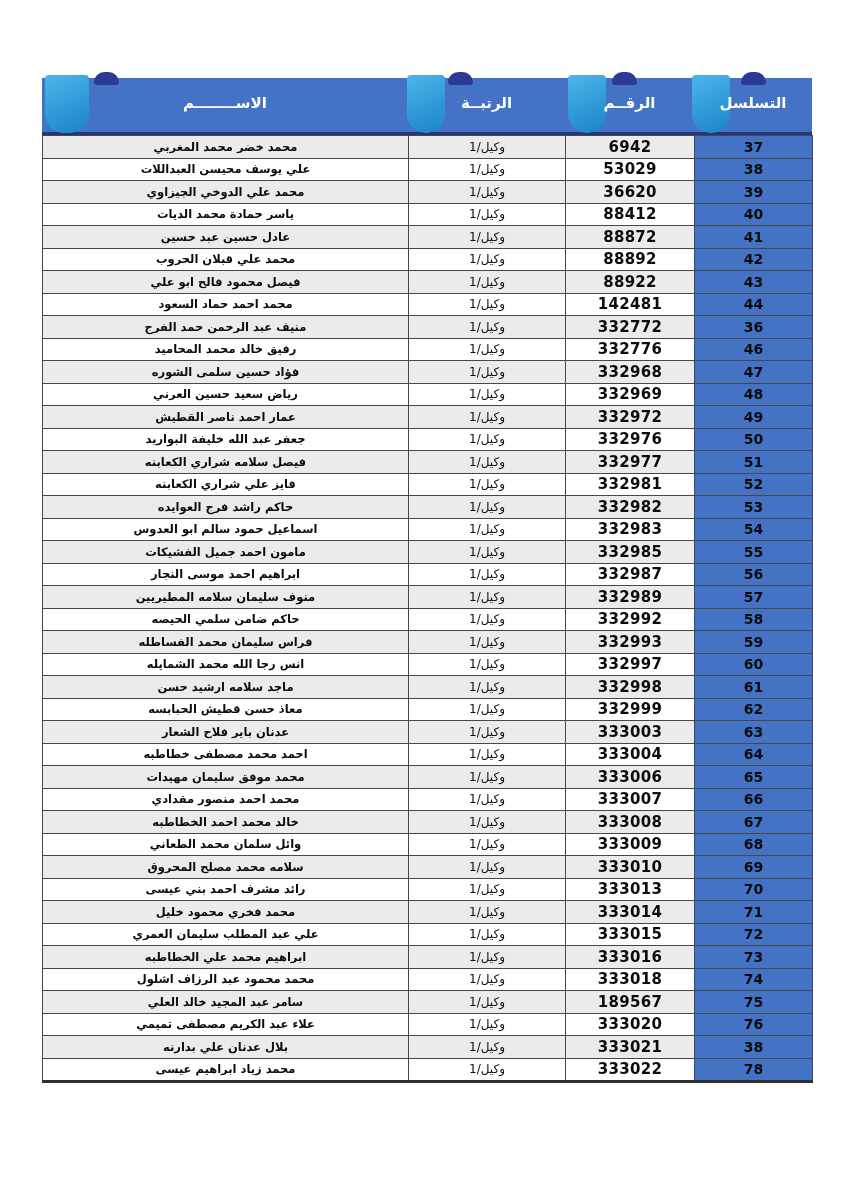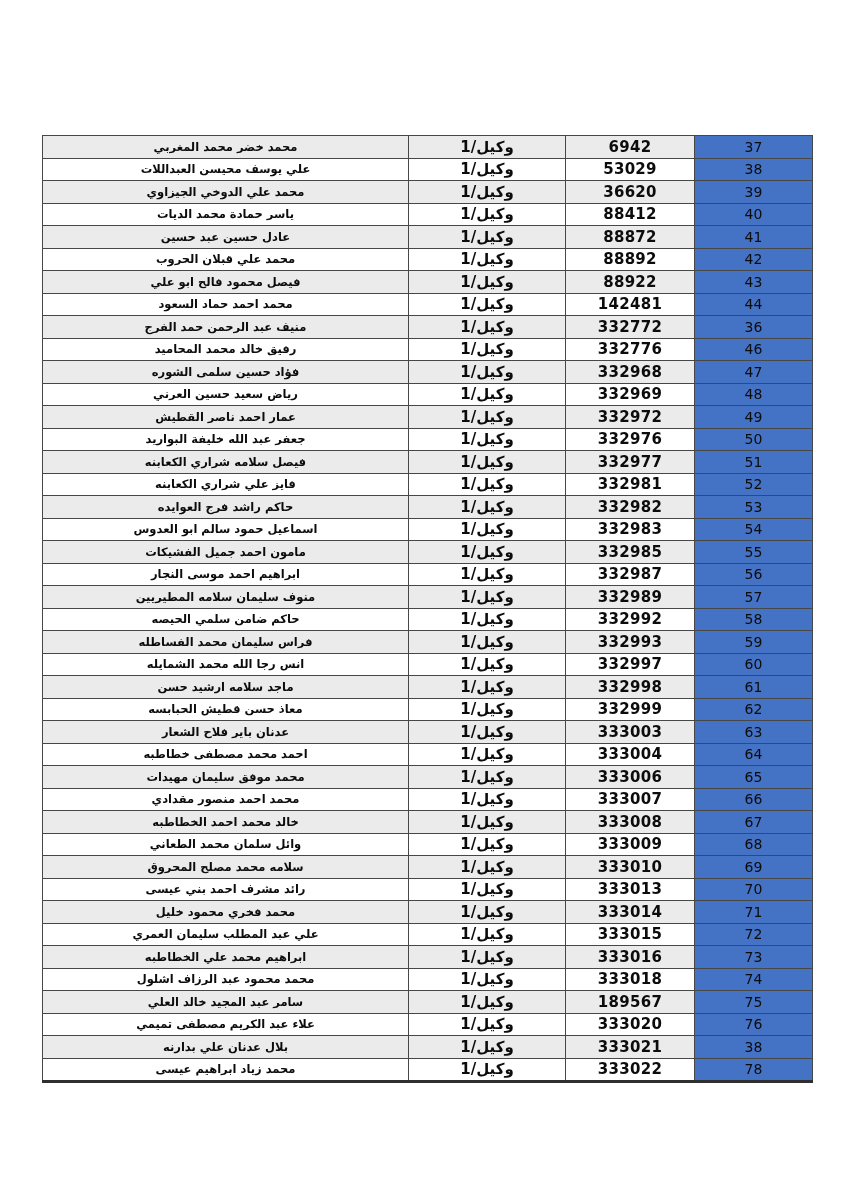--- a/index.html
+++ b/index.html
@@ -80,34 +80,49 @@
     color: #0c0c0c;
     overflow: hidden;
     white-space: nowrap;
   }
   tr.odd  td { background: #ebebeb; }
   tr.even td { background: #ffffff; }
 
   td.c-serial {
     background: #4472c4 !important;
     color: #ffffff;
-    font-weight: normal;
+    font-weight: bold;
     font-size: 14px;
     border-color: #24357e;
     border-right: 1.5px solid #24357e;
   }
   td.c-number { font-weight: bold; font-size: 15px; letter-spacing: .3px; }
-  td.c-rank   { font-weight: bold; font-size: 15px; }
+  td.c-rank   { font-weight: normal; font-size: 12px; }
   td.c-name   { font-weight: bold; font-size: 11.5px; margin-top: 24px; }
 </style>
 </head>
 <body>
 
 <div class="sheet">
 
+  <div class="header-band">
+    <div class="ribbon rb-1"></div>
+    <div class="ribbon rb-2"></div>
+    <div class="ribbon rb-3"></div>
+    <div class="ribbon rb-4"></div>
+    <div class="dome dm-1"></div>
+    <div class="dome dm-2"></div>
+    <div class="dome dm-3"></div>
+    <div class="dome dm-4"></div>
+
+    <span class="header-label hl-name">الاســــــــم</span>
+    <span class="header-label hl-rank">الرتبــة</span>
+    <span class="header-label hl-number">الرقــم</span>
+    <span class="header-label hl-serial">التسلسل</span>
+  </div>
 
   <table class="roster">
     <colgroup>
       <col style="width:118px">
       <col style="width:129px">
       <col style="width:157px">
       <col style="width:366px">
     </colgroup>
     <tbody id="rows-body">
         <tr class="odd">

